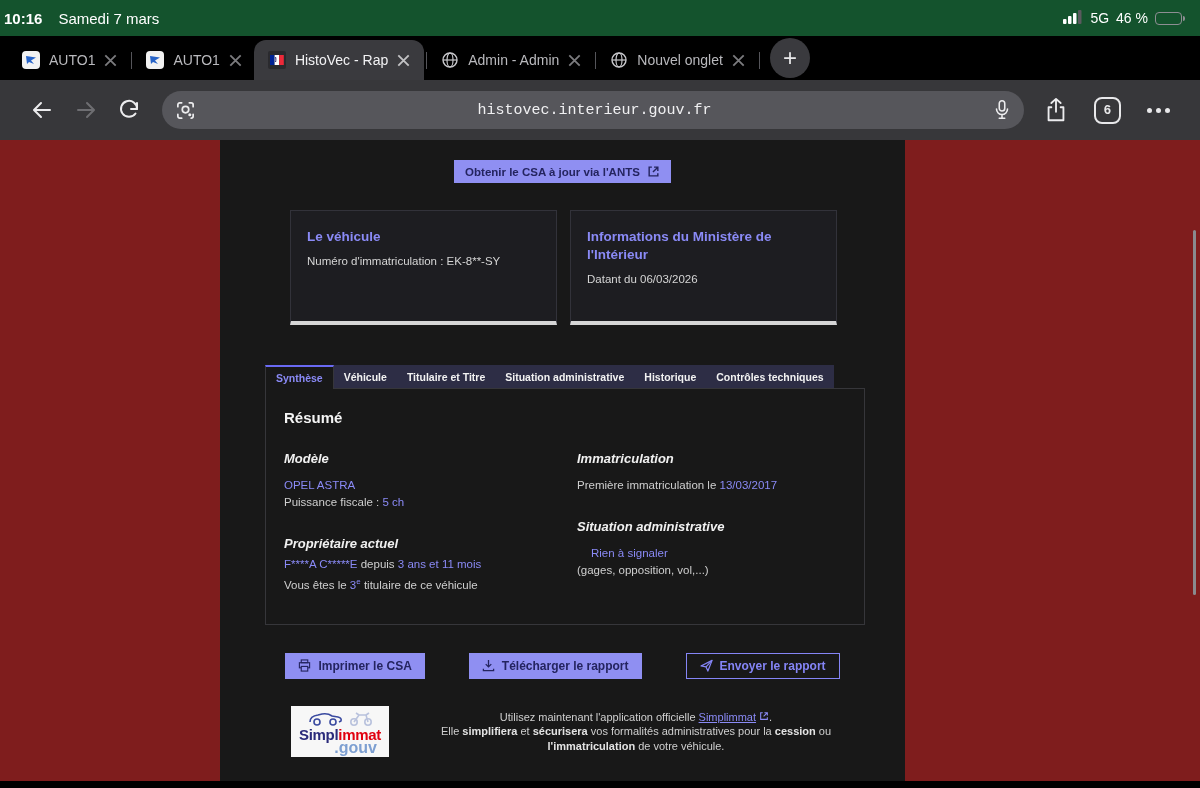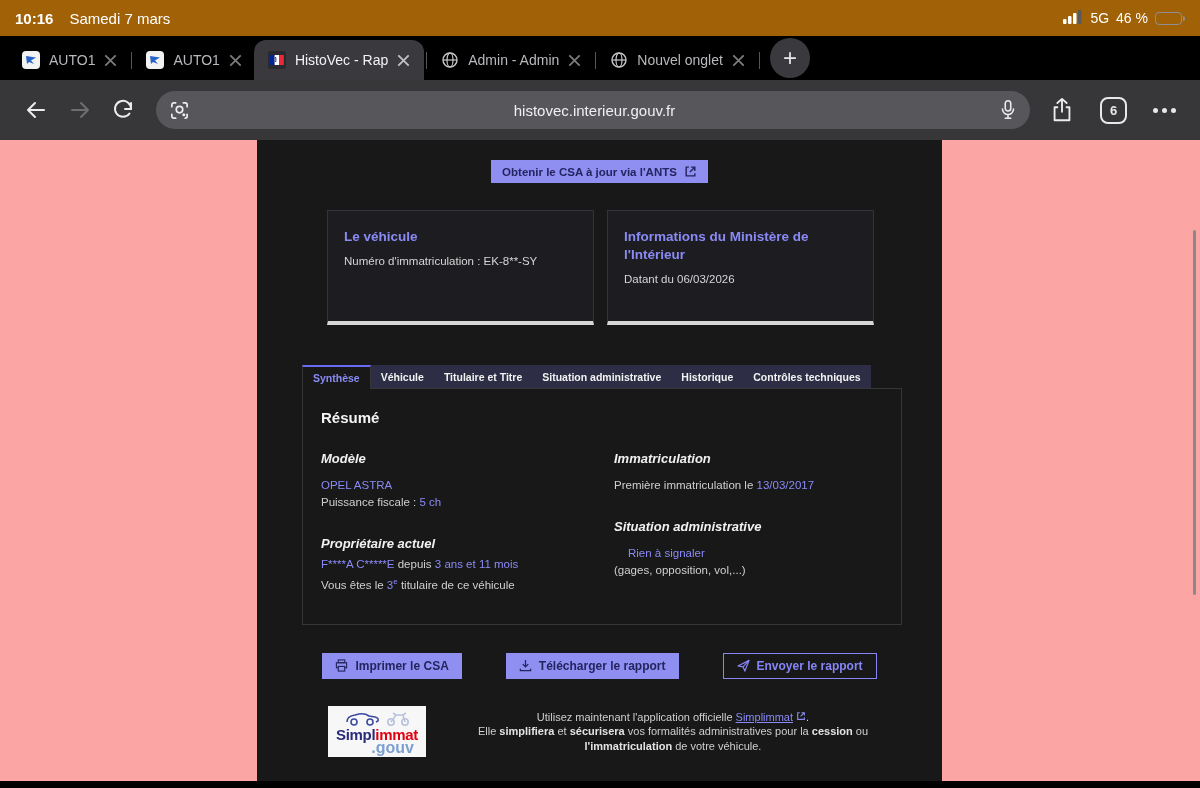--- a/index.html
+++ b/index.html
@@ -1,49 +1,49 @@
 <!DOCTYPE html>
 <html><head>
 <meta charset="utf-8">
 <style>
   * { margin:0; padding:0; box-sizing:border-box; }
   html,body { width:1200px; height:788px; background:#000; font-family:"Liberation Sans", sans-serif; overflow:hidden; }
 
   
-  .status-bar { height:36px; background:#a16207; color:#fff; display:flex; align-items:center; justify-content:space-between; padding:0 18px 0 15px; }
+  .status-bar { height:36px; background:#14532d; color:#fff; display:flex; align-items:center; justify-content:space-between; padding:0 18px 0 4px; }
   .status-left { display:flex; align-items:baseline; gap:16px; font-size:15px; }
   .status-time { font-weight:bold; }
   .status-right { display:flex; align-items:center; gap:7px; font-size:14px; }
   .battery-shell { width:27px; height:13px; border:1px solid #8e8e93; border-radius:4px; position:relative; padding:1.5px; }
   .battery-fill { width:38%; height:100%; background:#fff; border-radius:2px; }
   .battery-nub { position:absolute; right:-4px; top:3.5px; width:2.5px; height:5px; background:#8e8e93; border-radius:0 2px 2px 0; }
 
   
   .tab-strip { height:44px; background:#000; display:flex; align-items:flex-end; padding:0 10px; }
   .btab { display:flex; align-items:center; gap:9px; height:40px; padding:0 12px; color:#b9b9bd; font-size:14px; white-space:nowrap; }
   .btab .blabel { max-width:96px; overflow:hidden; }
   .btab-active { background:#3a3a3e; border-radius:12px 12px 0 0; color:#f2f2f4; padding:0 14px; }
   .btab-active .blabel { max-width:112px; }
   .bsep { width:1px; height:17px; background:#55555a; margin:0 2px 11px 2px; align-self:flex-end; }
   .favicon { width:18px; height:18px; flex:0 0 auto; }
   .closex { width:13px; height:13px; opacity:.8; }
   .newtab-btn { width:40px; height:40px; border-radius:50%; background:#3a3a3e; color:#e8e8ea; font-size:24px; display:flex; align-items:center; justify-content:center; margin:0 2px 2px 8px; }
 
   
-  .toolbar { height:60px; background:#37373a; display:flex; align-items:center; padding:0 24px; gap:20px; }
+  .toolbar { height:60px; background:#37373a; display:flex; align-items:center; padding:0 30px; gap:20px;font-family:Liberation Mono, monospace; }
   .nav-ico { width:24px; height:24px; }
   .url-pill { flex:1; height:38px; background:#56565b; border-radius:19px; display:flex; align-items:center; padding:0 13px; gap:8px; }
   .url-text { flex:1; text-align:center; color:#f0f0f2; font-size:15px; }
   .toolbar-right { display:flex; align-items:center; gap:26px; }
   .tab-count { width:27px; height:27px; border:2px solid #e8e8ea; border-radius:8px; color:#e8e8ea; font-size:13px; font-weight:bold; display:flex; align-items:center; justify-content:center; }
   .dots { display:flex; gap:4px; }
   .dots i { width:5px; height:5px; border-radius:50%; background:#e8e8ea; }
 
   
-  .viewport { height:641px; background:#fca5a5; position:relative; overflow:hidden;padding-left:37px; }
+  .viewport { height:641px; background:#7f1d1d; position:relative; overflow:hidden; }
   .page-col { margin-left:220px; width:685px; min-height:648px; background:#181818; padding-top:20px; }
 
   .ants-row { display:flex; justify-content:center; }
   .btn { display:inline-flex; align-items:center; gap:7px; font-weight:bold; cursor:pointer; white-space:nowrap; }
   .btn-filled { background:#8f8ff2; color:#24245f; }
   .btn-outline { background:transparent; border:1px solid #8585f6; color:#8585f6; }
   .btn-ants { font-size:11.5px; padding:5px 11px; }
 
   .cards-row { display:flex; gap:13px; margin:27px 68px 0 70px; }
   .tile { flex:1; height:115px; background:#1d1d21; border:1px solid #32323a; border-bottom:4px solid #d6d6d6; padding:17px 16px; }

